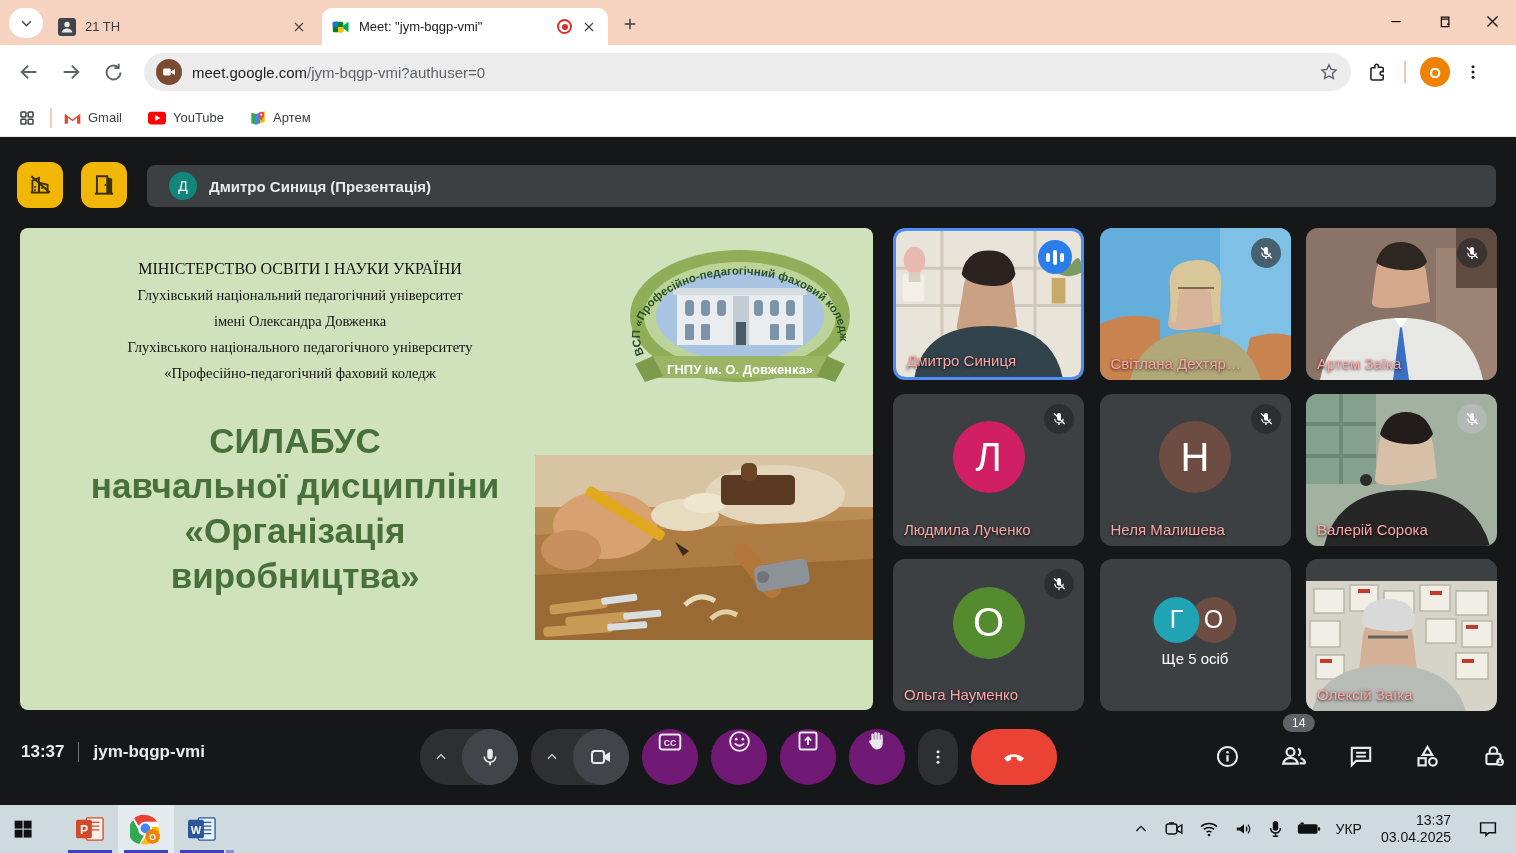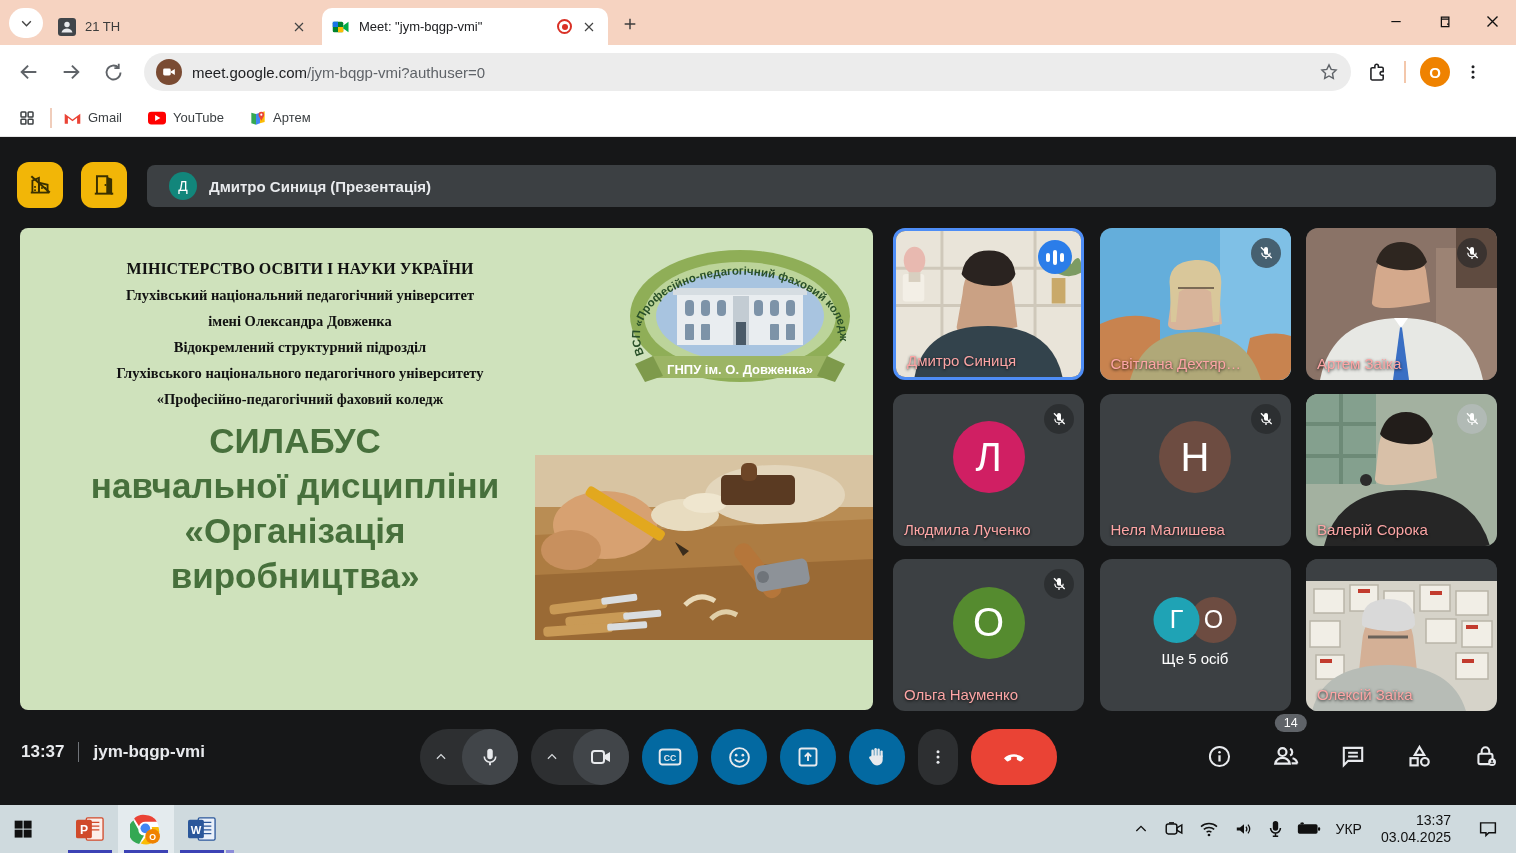--- a/index.html
+++ b/index.html
@@ -45,21 +45,21 @@
   
   .meet { position:absolute; top:137px; left:0; width:1516px; height:668px; background:#161718; }
   .pin-btn { position:absolute; top:25px; width:46px; height:46px; border-radius:12px; background:#f2b607; display:flex; align-items:center; justify-content:center; }
   .pin-btn.b1 { left:17px; } .pin-btn.b2 { left:81px; }
   .presenter-bar { position:absolute; left:147px; top:28px; width:1349px; height:42px; background:#3c4043; border-radius:8px; display:flex; align-items:center; padding:0 10px; }
   .presenter-avatar { width:28px; height:28px; border-radius:50%; color:#fff; font-size:14px; display:flex; align-items:center; justify-content:center; margin:0 12px 0 12px; }
   .presenter-name { color:#e8eaed; font-size:15px; font-weight:bold; }
 
   
   .slide { position:absolute; left:20px; top:91px; width:853px; height:482px; background:#cfe2bc; border-radius:8px; overflow:hidden; }
-  .slide-header { position:absolute; left:30px; top:28px; width:500px; text-align:center; font-family:"Liberation Serif", serif; font-weight:bold; color:#111; font-size:14.5px; line-height:26px; }
+  .slide-header { position:absolute; left:30px; top:28px; width:500px; text-align:center; font-family:"Liberation Serif", serif; font-weight:normal; color:#111; font-size:14.5px; line-height:26px; }
   .slide-header .l0 { font-size:16px; }
   .slide-title { position:absolute; left:10px; top:190px; width:530px; text-align:center; font-weight:bold; color:#47703c; font-size:35px; line-height:45px; }
   .slide-logo { position:absolute; right:8px; top:10px; }
   .slide-photo { position:absolute; left:515px; top:227px; width:338px; height:185px; }
 
   
   .tiles { position:absolute; left:893px; top:91px; width:604px; height:483px; display:grid; grid-template-columns:191px 191px 191px; grid-template-rows:152px 152px 152px; gap:13.5px 15.5px; }
   .tile { position:relative; background:#3c4043; border-radius:12px; overflow:hidden; }
   .tile.speaking { border:3px solid #4e8df6; }
   .tile video, .tile .scene { position:absolute; inset:0; width:100%; height:100%; }
@@ -78,24 +78,24 @@
   .overflow-label { position:absolute; left:0; right:0; top:60%; text-align:center; color:#fff; font-size:15px; }
 
   
   .bottombar { position:absolute; left:0; bottom:0; width:100%; height:95px; }
   .meet-meta { position:absolute; left:21px; top:32px; display:flex; align-items:center; color:#e8eaed; font-size:17px; font-weight:bold; }
   .meta-divider { width:1px; height:20px; background:#707479; margin:0 14px; }
   .controls { position:absolute; left:420px; top:19px; display:flex; align-items:center; gap:13px; }
   .ctl-pill { height:56px; border-radius:28px; background:#2d2f31; display:flex; align-items:center; }
   .ctl-pill .chev { width:42px; display:flex; align-items:center; justify-content:center; color:#d5d8db; }
   .ctl-pill .main { width:56px; height:56px; border-radius:50%; background:#414549; display:flex; align-items:center; justify-content:center; color:#e8eaed; }
-  .ctl-round { width:56px; height:56px; border-radius:50%; background:#0369a1; display:flex; align-items:center; justify-content:center; color:#e8eaed; }
+  .ctl-round { width:56px; height:56px; border-radius:50%; background:#701a75; display:flex; align-items:flex-start; justify-content:center; color:#e8eaed; }
   .ctl-kebab { width:40px; height:56px; border-radius:28px; background:#2d2f31; display:flex; align-items:center; justify-content:center; color:#e8eaed; }
   .ctl-end { width:86px; height:56px; border-radius:28px; background:#ea4335; display:flex; align-items:center; justify-content:center; color:#fff; }
-  .right-icons { position:absolute; right:17px; top:32px; display:flex; align-items:center; gap:40px; color:#e8eaed; }
+  .right-icons { position:absolute; right:9px; top:32px; display:flex; align-items:center; gap:40px; color:#e8eaed; }
   .ri { position:relative; display:flex; align-items:center; justify-content:center; }
   .count-badge { position:absolute; top:-28px; left:50%; transform:translateX(-35%); background:#5f6368; color:#fff; font-size:12.5px; border-radius:11px; padding:2px 9px; }
 
   
   .taskbar { position:absolute; left:0; bottom:0; width:100%; height:48px; background:#cfdade; display:flex; align-items:center; }
   .tb-start { width:46px; height:48px; display:flex; align-items:center; justify-content:center; }
   .tb-app { position:relative; width:56px; height:48px; display:flex; align-items:center; justify-content:center; }
   .tb-app.active { background:#e4ebee; }
   .tb-app .underline { position:absolute; bottom:0; left:6px; right:6px; height:3.5px; background:#3c42b5; }
   .tb-app .underline.extra { left:auto; right:-4px; width:8px; background:#8c8cd9; }
@@ -289,21 +289,20 @@
     <div class="presenter-bar">
       <div class="presenter-avatar" style="background: rgb(18, 134, 123);">Д</div>
       <span class="presenter-name">Дмитро Синиця (Презентація)</span>
     </div>
 
     <div class="slide">
       <div class="slide-header">
         <div class="l0">МІНІСТЕРСТВО ОСВІТИ І НАУКИ УКРАЇНИ</div>
         <div>Глухівський національний педагогічний університет</div>
         <div>імені Олександра Довженка</div>
-        <div>Відокремлений структурний підрозділ</div>
         <div>Глухівського національного педагогічного університету</div>
         <div>«Професійно-педагогічний фаховий коледж</div>
       </div>
 
       <div class="slide-logo">
         <svg width="250" height="165" viewBox="0 0 250 165">
           <ellipse cx="125" cy="78" rx="110" ry="66" fill="#8fae57"></ellipse>
           <ellipse cx="125" cy="78" rx="96" ry="54" fill="#bcd49a"></ellipse>
           <ellipse cx="125" cy="78" rx="84" ry="45" fill="#a8c4e0"></ellipse>
           <rect x="62" y="55" width="126" height="52" fill="#e9edf0"></rect>

